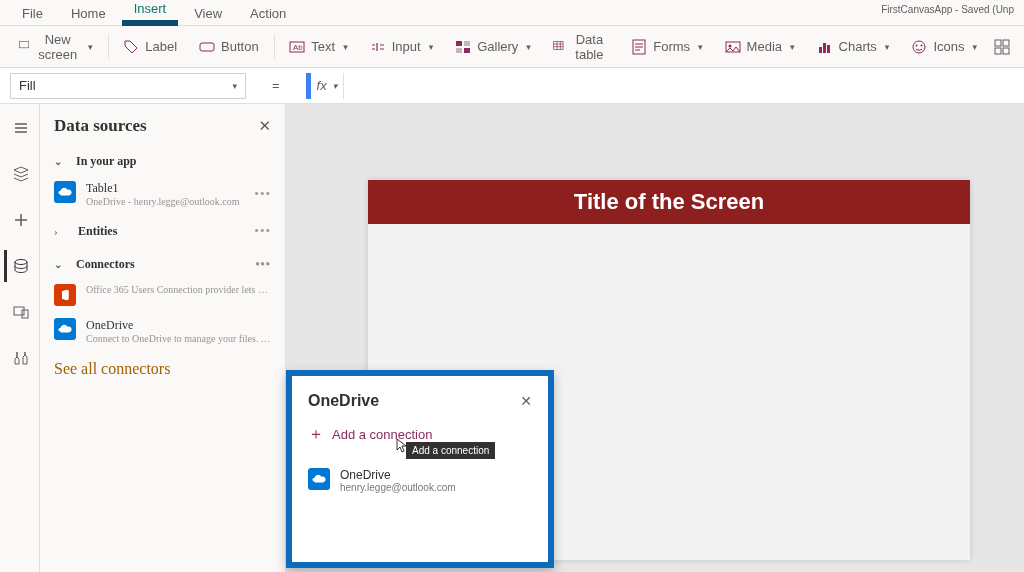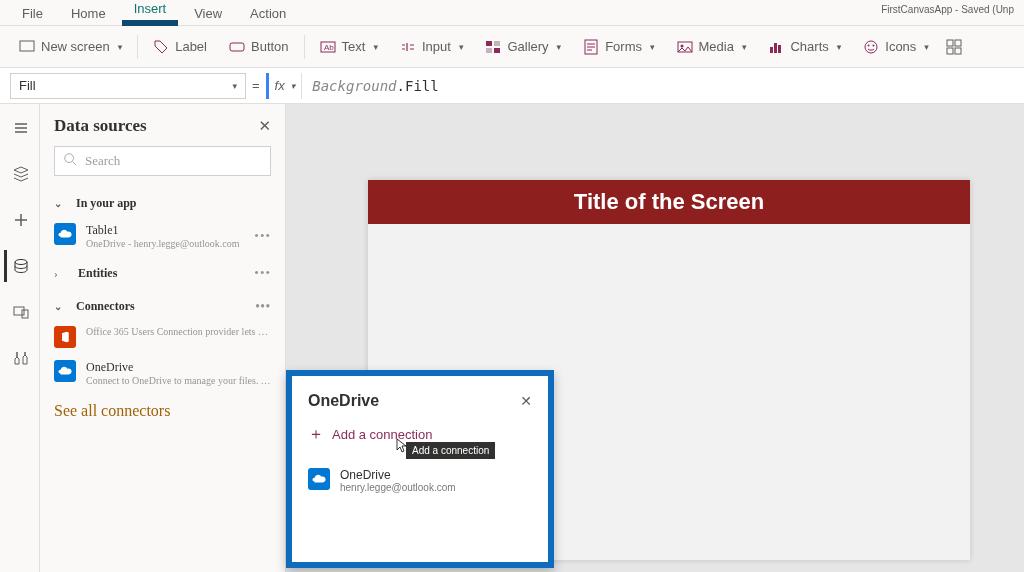--- a/index.html
+++ b/index.html
@@ -12,24 +12,24 @@
   .header-right { position: absolute; right: 10px; top: 4px; font-size: 10px; color: #605e5c; }
 
   
   .ribbon { height: 42px; display: flex; align-items: center; padding: 0 10px; gap: 4px; border-bottom: 1px solid #e1dfdd; }
   .ribbon .rbtn { display: flex; align-items: center; gap: 6px; padding: 5px 9px; font-size: 13px; color: #605e5c; background: transparent; border: none; border-radius: 2px; }
   .ribbon .sep { width: 1px; height: 24px; background: #e1dfdd; margin: 0 2px; }
   .ricon { width: 16px; height: 16px; display: inline-block; }
   .chev { font-size: 9px; color: #605e5c; margin-left: 2px; }
 
   
-  .formulabar { height: 36px; display: flex; align-items: center; padding: 4px 10px; gap: 4px; border-bottom: 1px solid #e1dfdd; background: #fff; }
+  .formulabar { height: 36px; display: flex; align-items: center; padding: 4px 10px; gap: 24px; border-bottom: 1px solid #e1dfdd; background: #fff; }
   .formulabar .prop-select { flex: 0 0 236px; height: 26px; border: 1px solid #d2d0ce; background: #fff; display: flex; align-items: center; justify-content: space-between; padding: 0 8px; font-size: 13px; }
   .formulabar .eq { color: #605e5c; padding: 0 2px; }
-  .formulabar .fx { height: 26px; display: flex; align-items: center; gap: 4px; padding: 0 6px; border-left: 3px solid #3b82f6; border-right: 1px solid #e1dfdd; font-style: italic; color: #605e5c; }
+  .formulabar .fx { height: 26px; display: flex; align-items: center; gap: 4px; padding: 0 6px; border-left: 5px solid #3b82f6; border-right: 1px solid #e1dfdd; font-style: italic; color: #605e5c; }
   .formulabar .expr { flex: 1; padding: 0 6px; font-family: Consolas, monospace; font-size: 14px; }
   .expr .tok-obj { color: #8a8886; font-style: italic; }
   .expr .tok-prop { color: #323130; }
 
   
   .leftrail { position: absolute; left: 0; top: 104px; bottom: 0; width: 40px; border-right: 1px solid #e1dfdd; background: #faf9f8; display: flex; flex-direction: column; align-items: center; padding-top: 8px; gap: 14px; }
   .railbtn { width: 32px; height: 32px; display: flex; align-items: center; justify-content: center; color: #605e5c; border-left: 3px solid transparent; }
   .railbtn.active { border-left: 3px solid #323130; }
 
   
@@ -138,20 +138,29 @@
           <rect x="1" y="9" width="6" height="5" fill="#c5b3bf"></rect>
           <rect x="9" y="9" width="6" height="5" fill="#8a2b5a"></rect>
         </svg>
     </span>
     <span>Gallery</span>
     <span class="chev">▾</span>
   </button>
   <button class="rbtn">
     <span class="ricon">
       <svg viewBox="0 0 16 16">
+          <rect x="1" y="2" width="14" height="12" fill="none" stroke="#8a2b5a"></rect>
+          <path d="M1 6h14M1 10h14M6 2v12M11 2v12" stroke="#8a2b5a"></path>
+        </svg>
+    </span>
+    <span>Data table</span>
+  </button>
+  <button class="rbtn">
+    <span class="ricon">
+      <svg viewBox="0 0 16 16">
           <rect x="2" y="1" width="12" height="14" fill="none" stroke="#8a2b5a"></rect>
           <path d="M4 5h8M4 8h8M4 11h5" stroke="#8a2b5a"></path>
         </svg>
     </span>
     <span>Forms</span>
     <span class="chev">▾</span>
   </button>
   <button class="rbtn">
     <span class="ricon">
       <svg viewBox="0 0 16 16">
@@ -201,23 +210,20 @@
 <div class="formulabar">
   <div class="prop-select">
     <span>Fill</span>
     <span class="chev">▾</span>
   </div>
   <span class="eq">=</span>
   <span class="fx">
     <span>fx</span>
     <span class="chev">▾</span>
   </span>
-  <div class="expr">
-    <span class="tok-obj">Background</span><span class="tok-prop">.</span><span class="tok-prop">Fill</span>
-  </div>
 </div>
 
 <div class="leftrail">
   <div class="railbtn">
     <svg width="16" height="16" viewBox="0 0 16 16">
         <path d="M2 4h12M2 8h12M2 12h12" stroke="#605e5c" stroke-width="1.5"></path>
       </svg>
   </div>
   <div class="railbtn">
     <svg width="16" height="16" viewBox="0 0 16 16">
@@ -246,29 +252,20 @@
     <svg width="16" height="16" viewBox="0 0 16 16">
         <path d="M4 2v5l-2 2v5h4v-5l-2-2V2zM12 2v3l2 2v7h-4V7l2-2V2z" fill="none" stroke="#605e5c"></path>
       </svg>
   </div>
 </div>
 
 <div class="datasources">
   <div class="ds-header">
     <div class="ds-title">Data sources</div>
     <div class="ds-close">✕</div>
-  </div>
-  <div class="ds-search">
-    <span>
-      <svg width="14" height="14" viewBox="0 0 16 16">
-          <circle cx="7" cy="7" r="5" fill="none" stroke="#a19f9d"></circle>
-          <path d="M11 11l4 4" stroke="#a19f9d"></path>
-        </svg>
-    </span>
-    <span>Search</span>
   </div>
 
   <div class="ds-section">
     <span class="s-chev">⌄</span>
     <span>In your app</span>
   </div>
   <div class="ds-item">
     <div class="ic ic-od">
       <svg width="14" height="14" viewBox="0 0 16 16">
           <path d="M3 11c-1.5 0-2.5-1-2.5-2.3C.5 7.4 1.6 6.5 3 6.5c.3-2 2-3.5 4-3.5 1.7 0 3.1 1 3.7 2.5.4-.2.8-.3 1.3-.3 1.9 0 3.5 1.5 3.5 3.4S13.9 12 12 12H3z" fill="#fff"></path>

